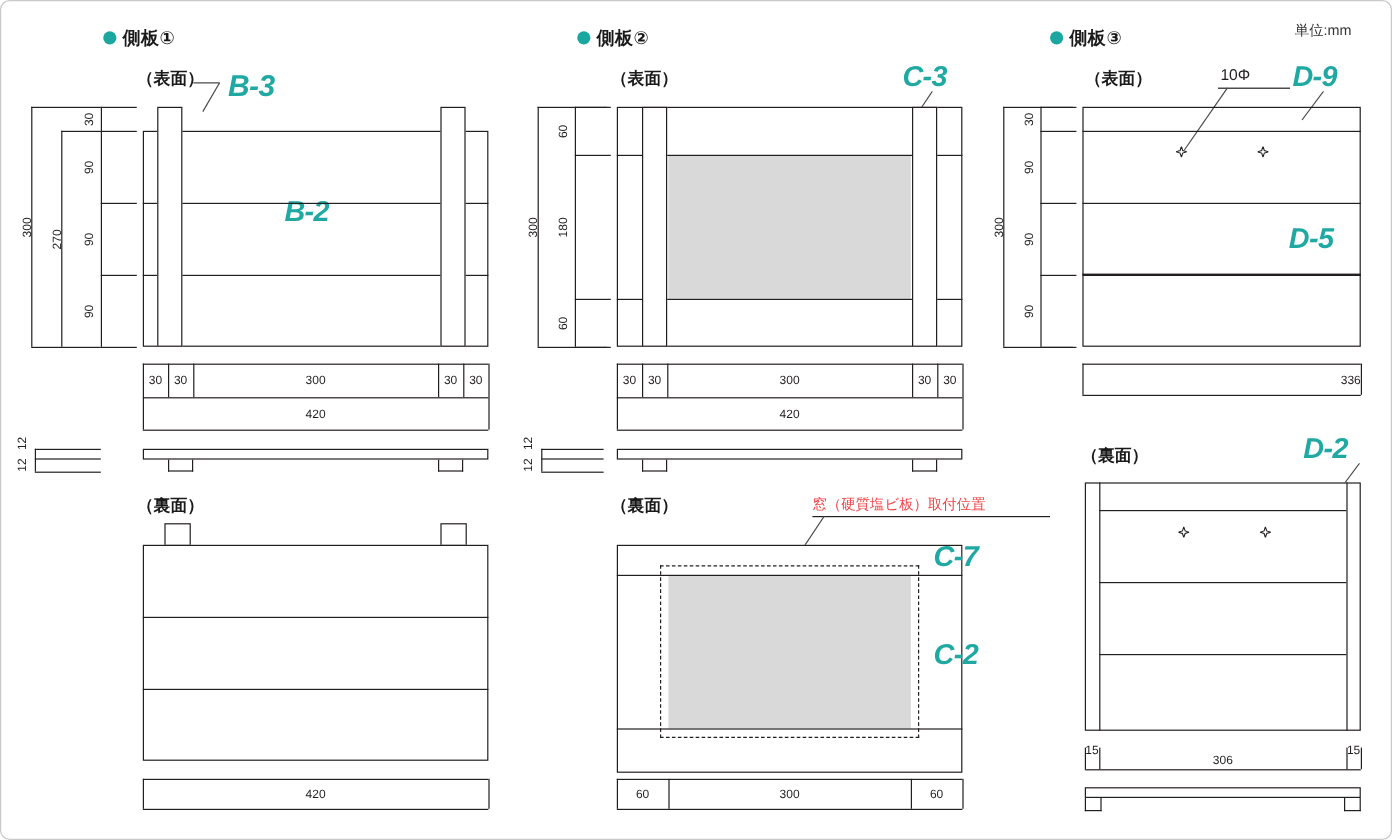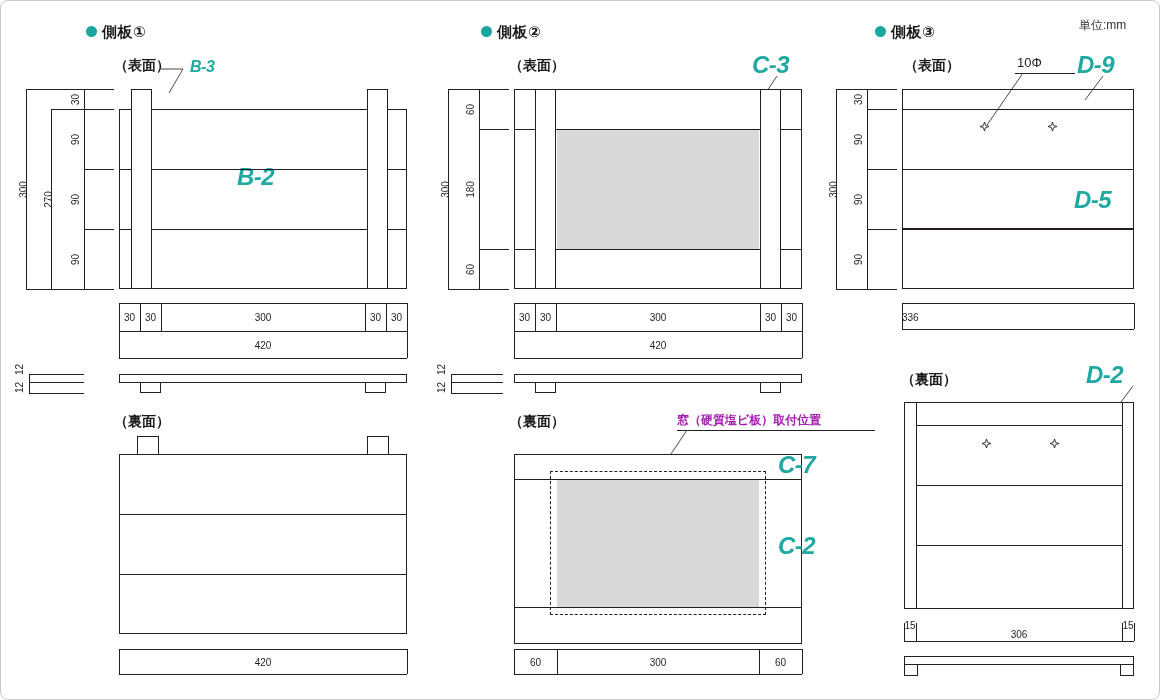--- a/index.html
+++ b/index.html
@@ -52,21 +52,21 @@
   .dim{
     position:absolute;font-size:10px;color:#231f20;white-space:nowrap;
     font-family:"Liberation Sans","DejaVu Sans",sans-serif;
   }
   .dimv{
     position:absolute;font-size:10px;color:#231f20;white-space:nowrap;
     transform-origin:center center;
     transform:rotate(-90deg);
   }
   .note{
-    position:absolute;font-size:12px;font-weight:bold;color:#a21caf;white-space:nowrap;
+    position:absolute;font-size:12px;font-weight:normal;color:#ef4444;white-space:nowrap;
   }
   .holemark{position:absolute;width:9px;height:9px;}
 </style>
 </head>
 <body>
 
 <div id="sheet">
 
   <div class="unit" style="left:1078px;top:16px;">単位:mm</div>
 
@@ -74,21 +74,21 @@
 
     <div class="bullet" style="left:85px;top:25px;"></div>
     <div class="hdr" style="left:101px;top:22px;">側板①</div>
 
     <div class="facelbl" style="left:113px;top:56px;">（表面）</div>
 
     <svg class="abs" style="left:160px;top:60px;" width="70" height="40">
       <line x1="0" y1="8" x2="22" y2="8" stroke="#4a4a4a" stroke-width="1"></line>
       <line x1="22" y1="8" x2="8" y2="32" stroke="#4a4a4a" stroke-width="1"></line>
     </svg>
-    <div class="partlbl" style="left:189px;top:57px;font-size:16px;">B-3</div>
+    <div class="partlbl" style="left:189px;top:57px;font-size:25px;">B-3</div>
     <div class="partlbl" style="left:236px;top:162px;font-size:24px;">B-2</div>
 
     <div class="ln vln" style="left:25px;top:88px;height:200px;"></div>
     <div class="ln hln" style="left:25px;top:88px;width:58px;"></div>
     <div class="ln hln" style="left:25px;top:288px;width:58px;"></div>
     <div class="dimv" style="left:2px;top:183px;width:40px;text-align:center;">300</div>
 
     <div class="ln vln" style="left:50px;top:108px;height:180px;"></div>
     <div class="ln hln" style="left:50px;top:108px;width:33px;"></div>
     <div class="dimv" style="left:27px;top:193px;width:40px;text-align:center;">270</div>
@@ -286,21 +286,21 @@
       <path d="M5 0 L6.2 3.8 L10 5 L6.2 6.2 L5 10 L3.8 6.2 L0 5 L3.8 3.8 Z" fill="none" stroke="#231f20" stroke-width="1"></path>
     </svg>
     <svg class="holemark" style="left:1047px;top:121px;" viewBox="0 0 10 10">
       <path d="M5 0 L6.2 3.8 L10 5 L6.2 6.2 L5 10 L3.8 6.2 L0 5 L3.8 3.8 Z" fill="none" stroke="#231f20" stroke-width="1"></path>
     </svg>
 
     <div class="ln hln" style="left:901px;top:302px;width:232px;"></div>
     <div class="ln hln" style="left:901px;top:328px;width:232px;"></div>
     <div class="ln vln" style="left:901px;top:302px;height:26px;"></div>
     <div class="ln vln" style="left:1133px;top:302px;height:26px;"></div>
-    <div class="dim" style="left:901px;top:311px;width:232px;text-align:left;">336</div>
+    <div class="dim" style="left:901px;top:311px;width:232px;text-align:right;">336</div>
 
     <div class="facelbl" style="left:900px;top:370px;">（裏面）</div>
     <div class="partlbl" style="left:1085px;top:360px;font-size:24px;">D-2</div>
     <svg class="abs" style="left:1110px;top:385px;" width="30" height="28">
       <line x1="22" y1="0" x2="4" y2="24" stroke="#4a4a4a" stroke-width="1"></line>
     </svg>
 
     <div class="rect" style="left:903px;top:401px;width:230px;height:207px;background:#fff;"></div>
     <div class="ln vln" style="left:915px;top:401px;height:207px;"></div>
     <div class="ln vln" style="left:1121px;top:401px;height:207px;"></div>

